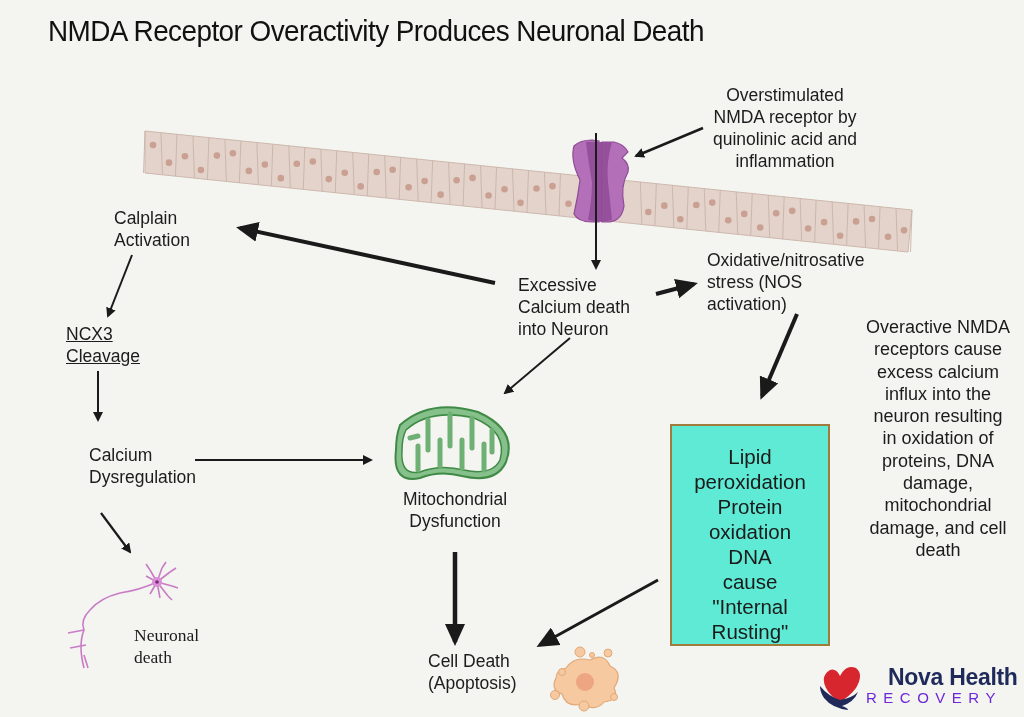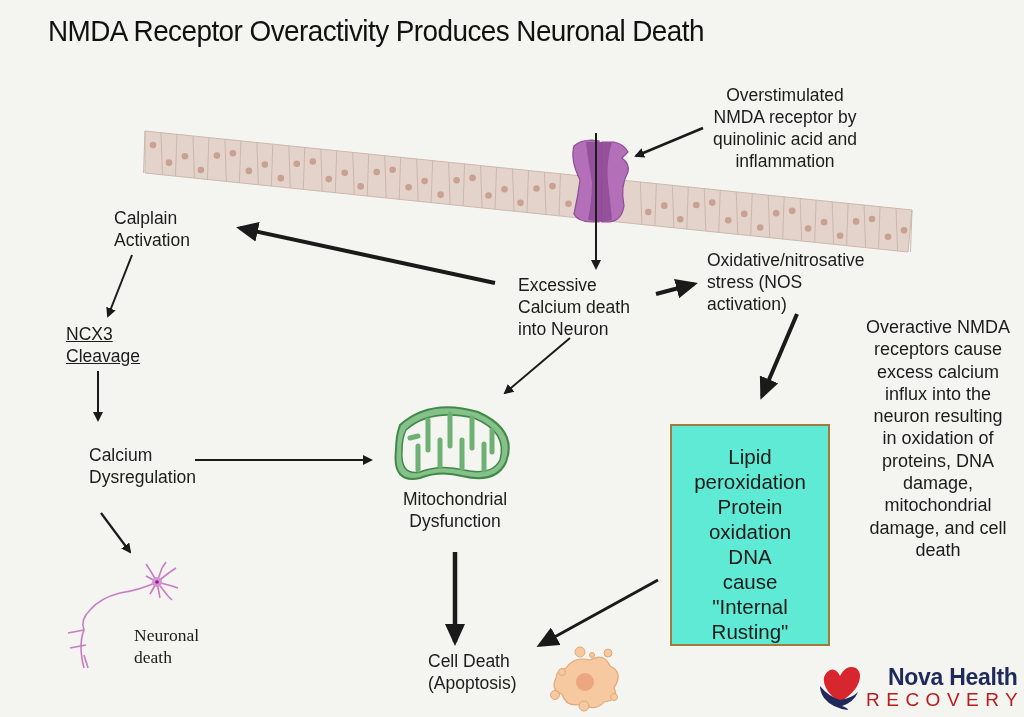--- a/index.html
+++ b/index.html
@@ -24,21 +24,21 @@
   .center { text-align: center; }
   .box {
     position: absolute; left: 670px; top: 424px; width: 160px; height: 222px;
     background: #5eead4; border: 2px solid #a07c3c; box-sizing: border-box;
     display: flex; flex-direction: column; align-items: center; justify-content: flex-end;
   }
   .box .line { font-size: 20.5px; line-height: 25px; color: #1a1a1a; text-align: center; }
   svg.layer { position: absolute; left: 0; top: 0; }
   .logo { position: absolute; left: 818px; top: 662px; width: 200px; height: 48px; }
   .logo-name { position: absolute; left: 46px; top: 2px; font-size: 23px; font-weight: bold; color: #1f2a5a; letter-spacing: -0.3px; white-space: nowrap; margin-left: 24px; }
-  .logo-sub { position: absolute; left: 48px; top: 27px; font-size: 19px; color: #b91c1c; letter-spacing: 6.5px; white-space: nowrap; }
+  .logo-sub { position: absolute; left: 48px; top: 27px; font-size: 15px; color: #6d28d9; letter-spacing: 6.5px; white-space: nowrap; }
 </style>
 </head>
 <body>
 
 <div class="title">NMDA Receptor Overactivity Produces Neuronal Death</div>
 
 <svg class="layer" width="1024" height="717">
   <defs>
     <marker id="ah" markerWidth="10" markerHeight="10" refX="8" refY="5" orient="auto" markerUnits="userSpaceOnUse">
       <path d="M0,0 L10,5 L0,10 Z" fill="#1a1a1a"></path>

